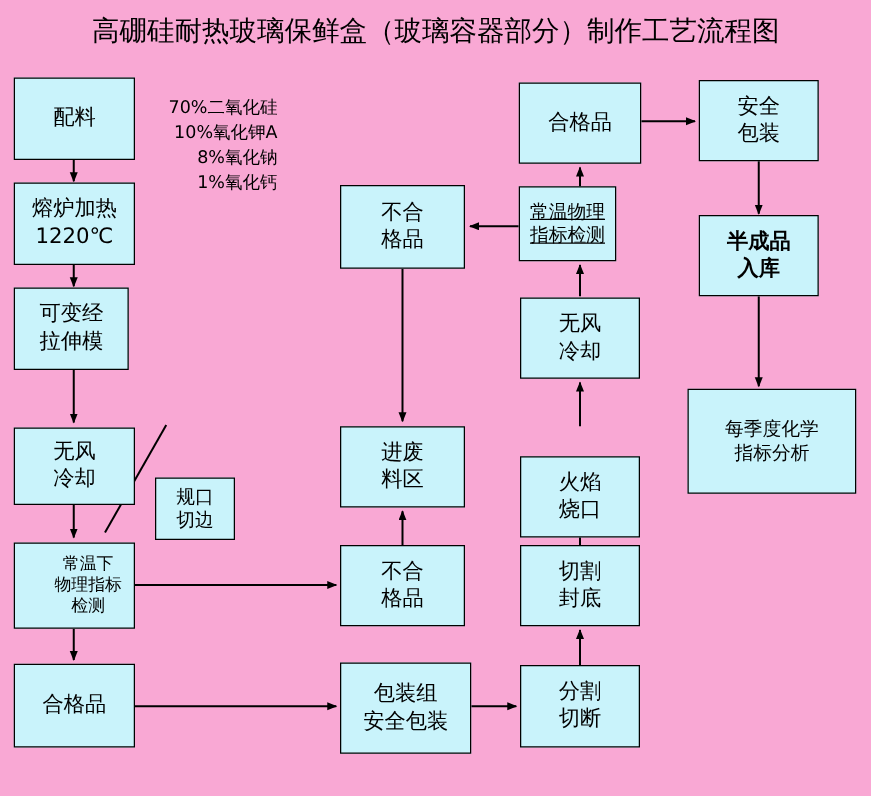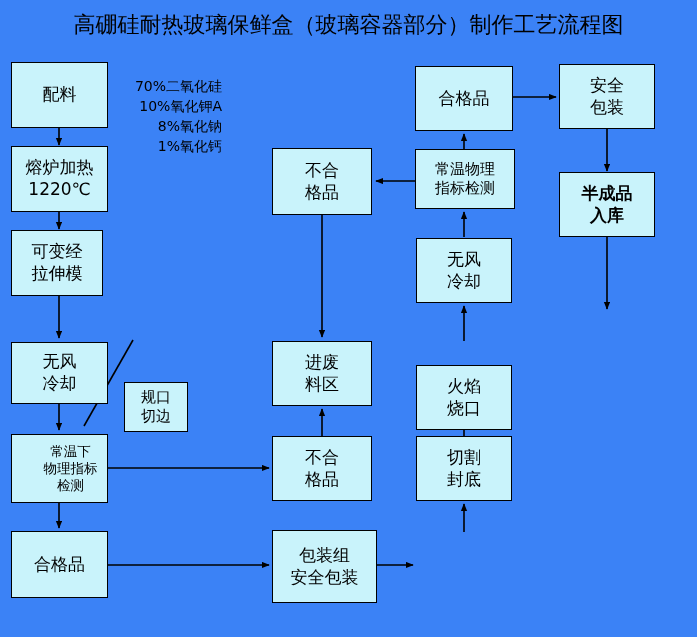--- a/index.html
+++ b/index.html
@@ -7,21 +7,21 @@
     padding: 0;
     background: #ffffff;
   }
   body {
     font-family: "DejaVu Sans", "Liberation Sans", sans-serif;
   }
   #canvas {
     position: relative;
     width: 697px;
     height: 637px;
-    background: #3b82f6;
+    background: #f9a8d4;
     overflow: hidden;
   }
   .title {
     position: absolute;
     left: 0;
     top: 10px;
     width: 697px;
     text-align: center;
     font-size: 22px;
     font-weight: 500;
@@ -140,38 +140,42 @@
 料区</div>
 
   <div class="node" style="left:272px; top:436px; width:100px; height:65px;">不合
 格品</div>
 
   <div class="node" style="left:272px; top:530px; width:105px; height:73px;">包装组
 安全包装</div>
 
   <div class="node" style="left:415px; top:66px; width:98px; height:65px;">合格品</div>
 
-  <div class="node small" style="left:415px; top:149px; width:100px; height:60px;">常温物理
+  <div class="node small" style="left:415px; top:149px; width:78px; height:60px;text-decoration:underline;">常温物理
 指标检测</div>
 
   <div class="node" style="left:416px; top:238px; width:96px; height:65px;">无风
 冷却</div>
 
   <div class="node" style="left:416px; top:341px; width:96px; height:65px;margin-top:24px;">火焰
 烧口</div>
 
   <div class="node" style="left:416px; top:436px; width:96px; height:65px;">切割
 封底</div>
 
+  <div class="node" style="left:416px; top:532px; width:96px; height:66px;">分割
+切断</div>
 
   <div class="node" style="left:559px; top:64px; width:96px; height:65px;">安全
 包装</div>
 
   <div class="node" style="left:559px; top:172px; width:96px; height:65px;font-weight:bold;">半成品
 入库</div>
 
+  <div class="node small" style="left:550px; top:311px; width:135px; height:84px;">每季度化学
+指标分析</div>
 
   <div class="note" style="left:104px; top:77px; width:118px;">70%二氧化硅
 10%氧化钾A
 8%氧化钠
 1%氧化钙</div>
 
 </div>
 
 </body></html>

